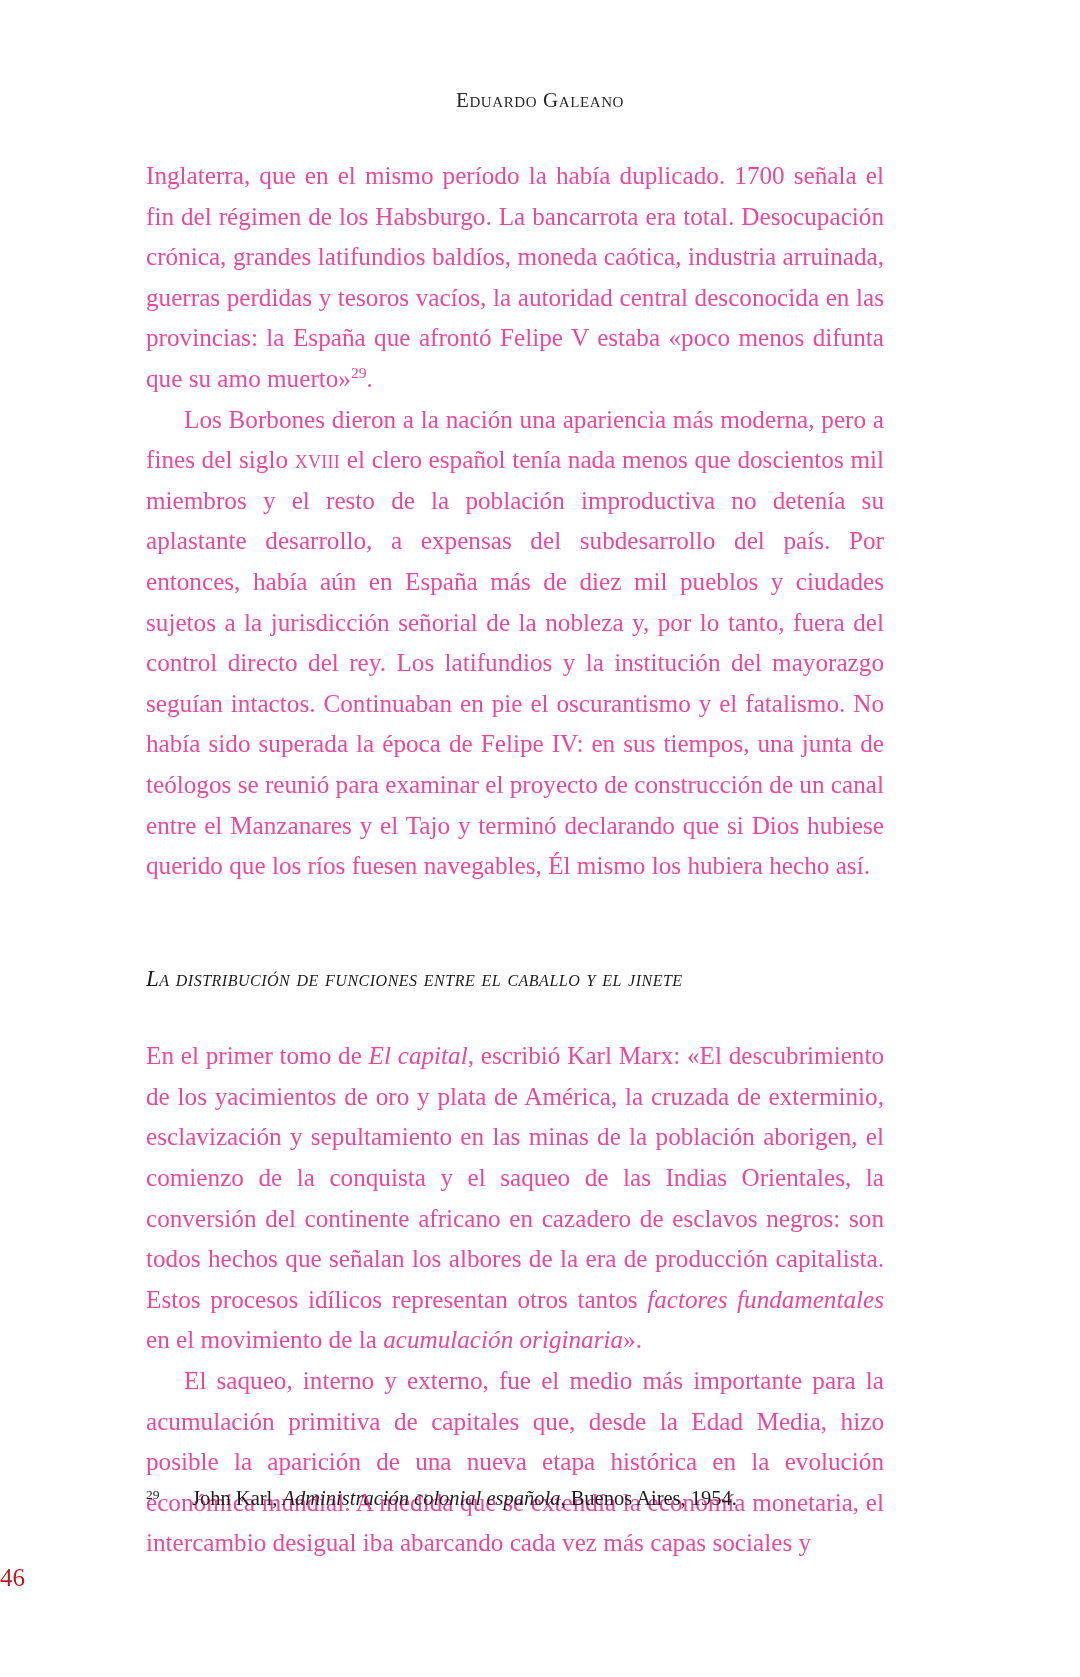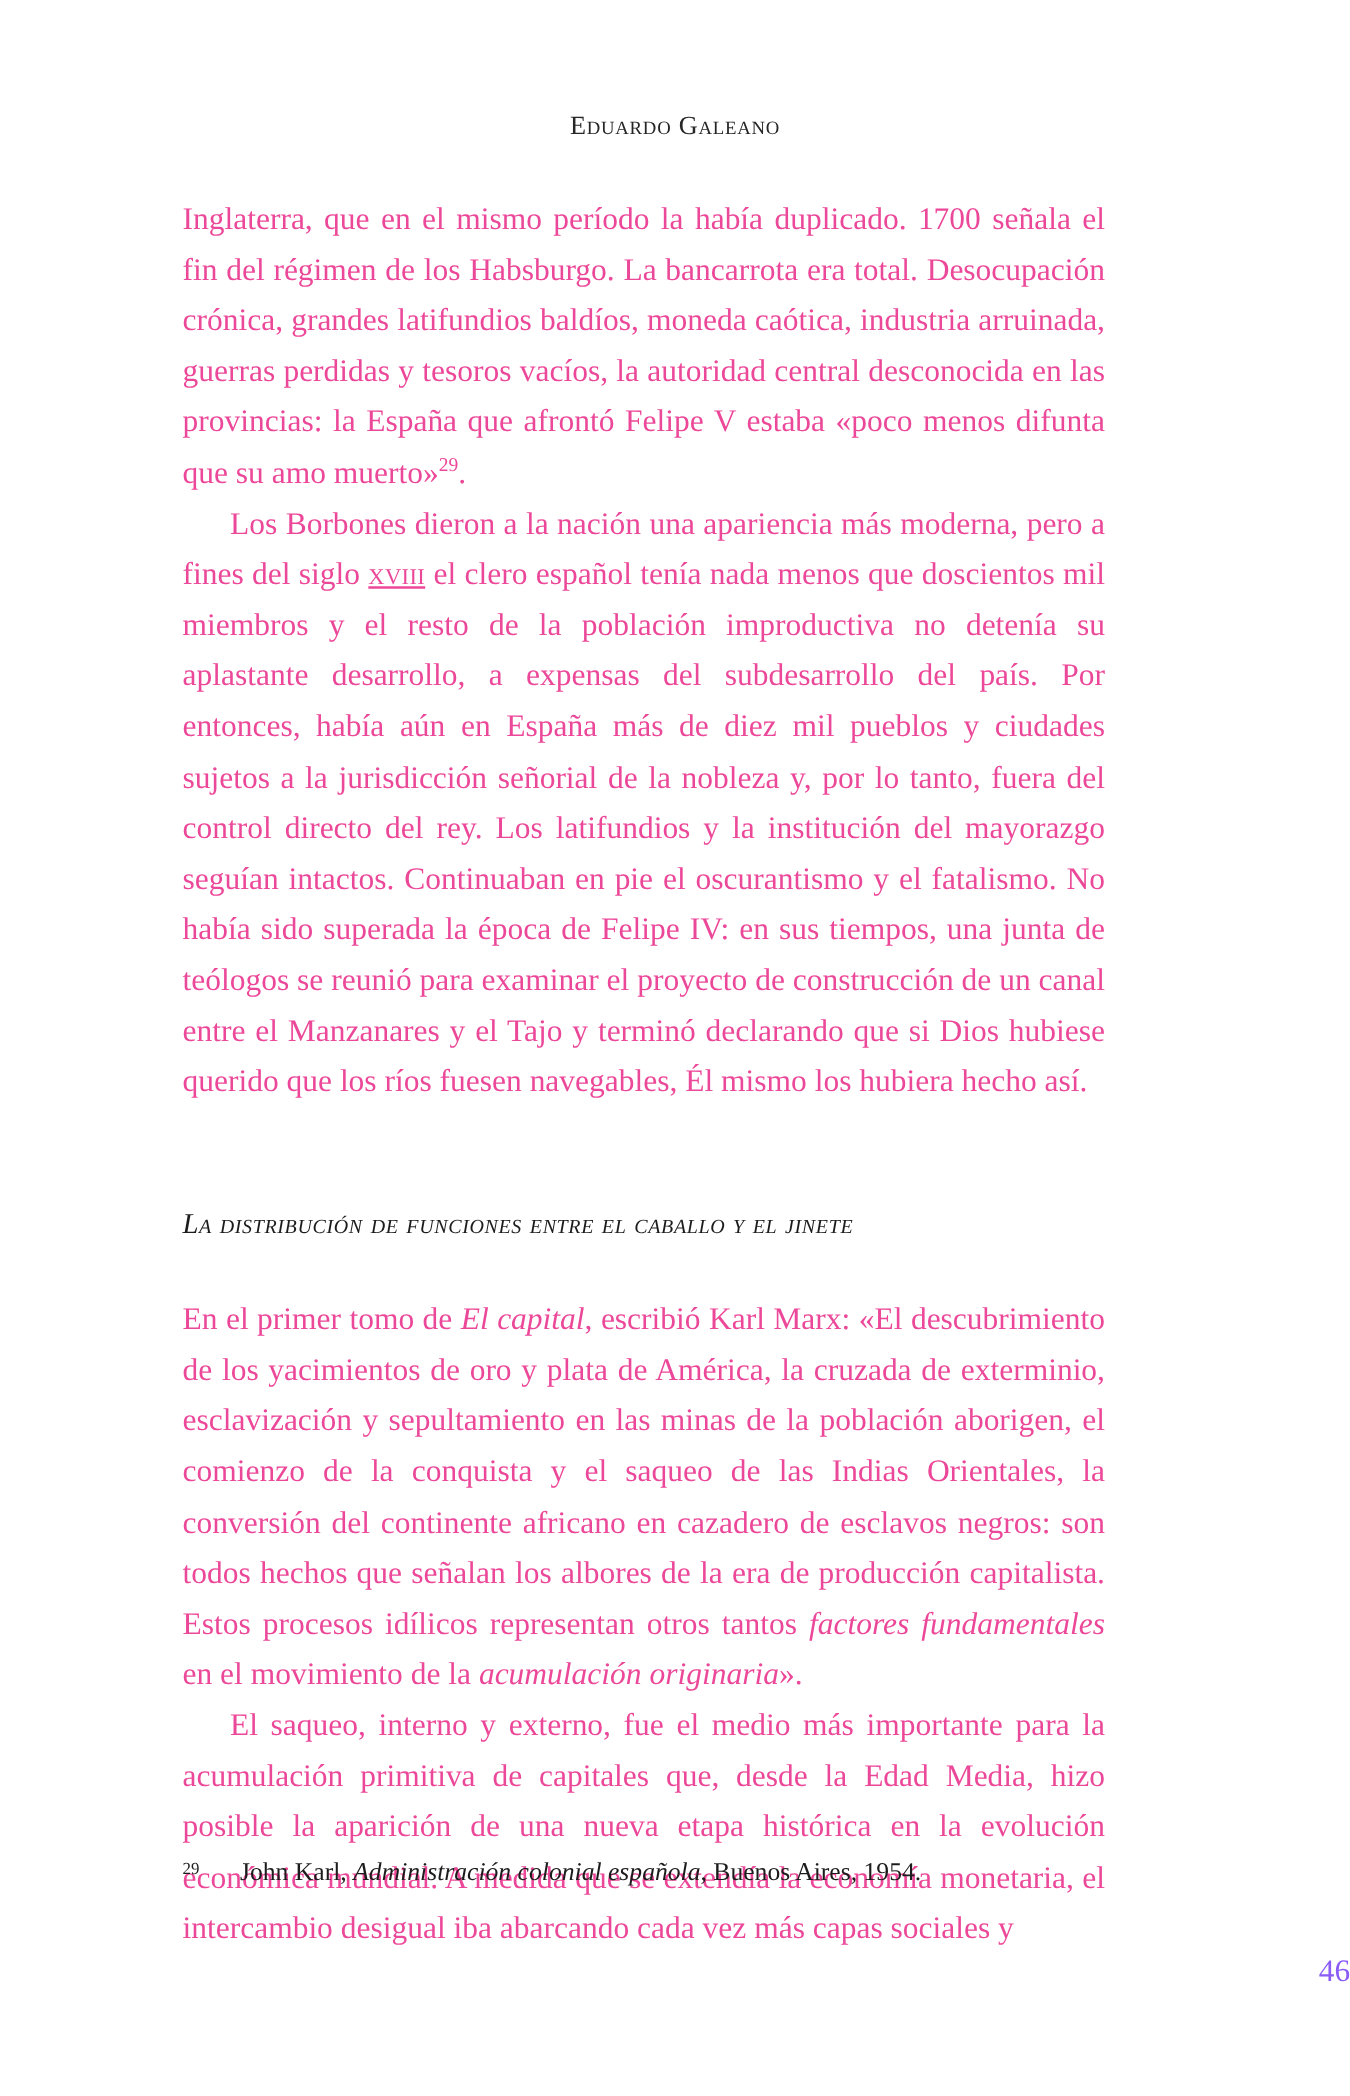--- a/index.html
+++ b/index.html
@@ -48,21 +48,20 @@
     hyphens: manual;
     color: #ec4899;
   }
   p.body + p.body {
     text-indent: 38px;
   }
 
   .sc {
     font-variant: small-caps;
     letter-spacing: 0.3px;
-    text-decoration: underline;
   }
   .ital {
     font-style: italic;
   }
   sup.fn {
     font-size: 0.62em;
     vertical-align: super;
     line-height: 0;
   }
 
@@ -108,23 +107,23 @@
     flex: 1 1 auto;
     text-align: justify;
   }
 
   
   .folio {
     position: absolute;
     top: 1560px;
     left: 0;
     width: 1080px;
-    text-align: right;
+    text-align: left;
     font-size: 25px;
-    color: #8b5cf6;
+    color: #b91c1c;
   }
 </style>
 </head>
 <body>
 
 <div class="page">
 
   <div class="running-head">Eduardo Galeano</div>
 
   <div class="textblock">

